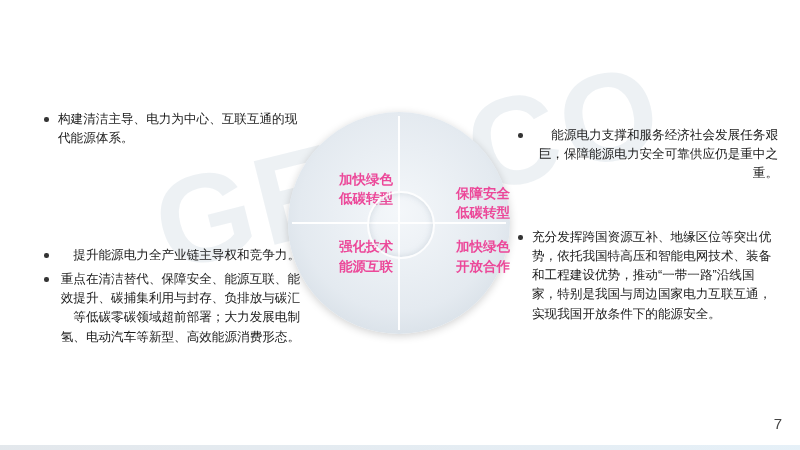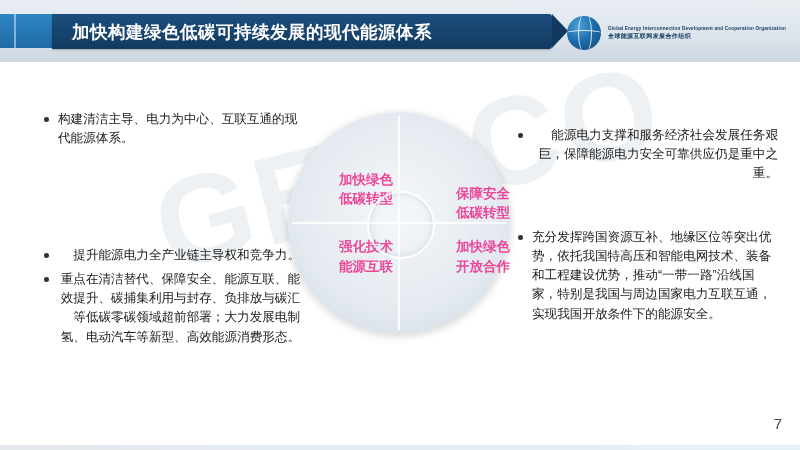--- a/index.html
+++ b/index.html
@@ -223,35 +223,20 @@
     width: 800px; height: 5px;
     background: linear-gradient(90deg,#173d62 0%, #2d86c4 100%);
     opacity: 0.12;
   }
 </style>
 </head>
 <body>
 
 <div class="slide">
 
-  <div class="header-band">
-    <div class="header-accent-left"></div>
-    <div class="title-bar">
-      <div class="title-text">加快构建绿色低碳可持续发展的现代能源体系</div>
-    </div>
-    <div class="title-tail"></div>
-
-    <div class="logo-block">
-      <div class="logo-globe"></div>
-      <div class="logo-text">
-        <div class="en">Global Energy Interconnection Development and Cooperation Organization</div>
-        <div class="cn">全球能源互联网发展合作组织</div>
-      </div>
-    </div>
-  </div>
 
   <div class="watermark">GEIDCO</div>
 
   <div class="circle-wrap">
     <div class="circle-outer"></div>
 
     <div class="quad quad-tl">
       <div>
         <span>加快绿色</span>
         <span>低碳转型</span>

